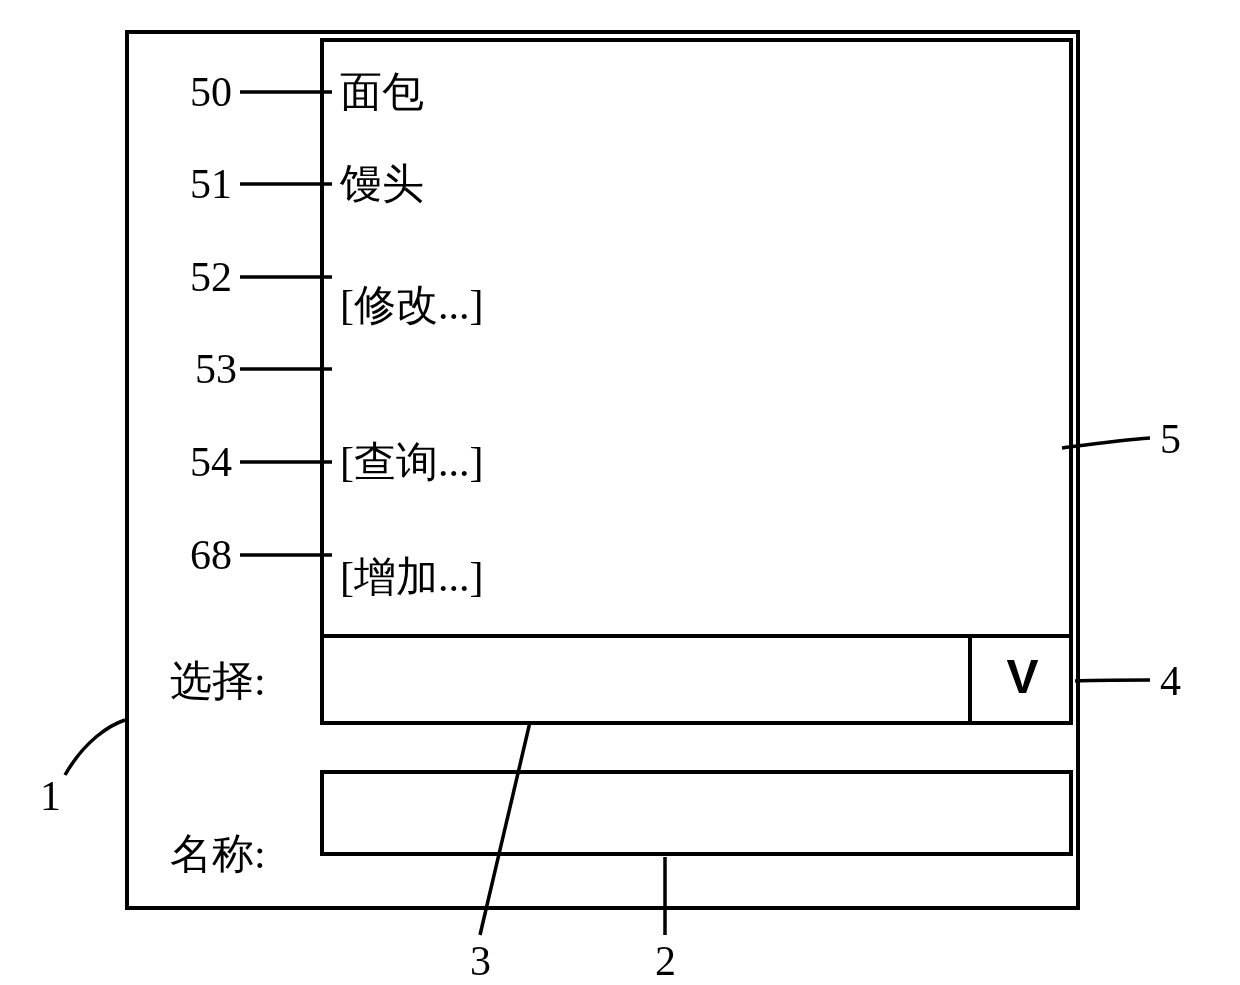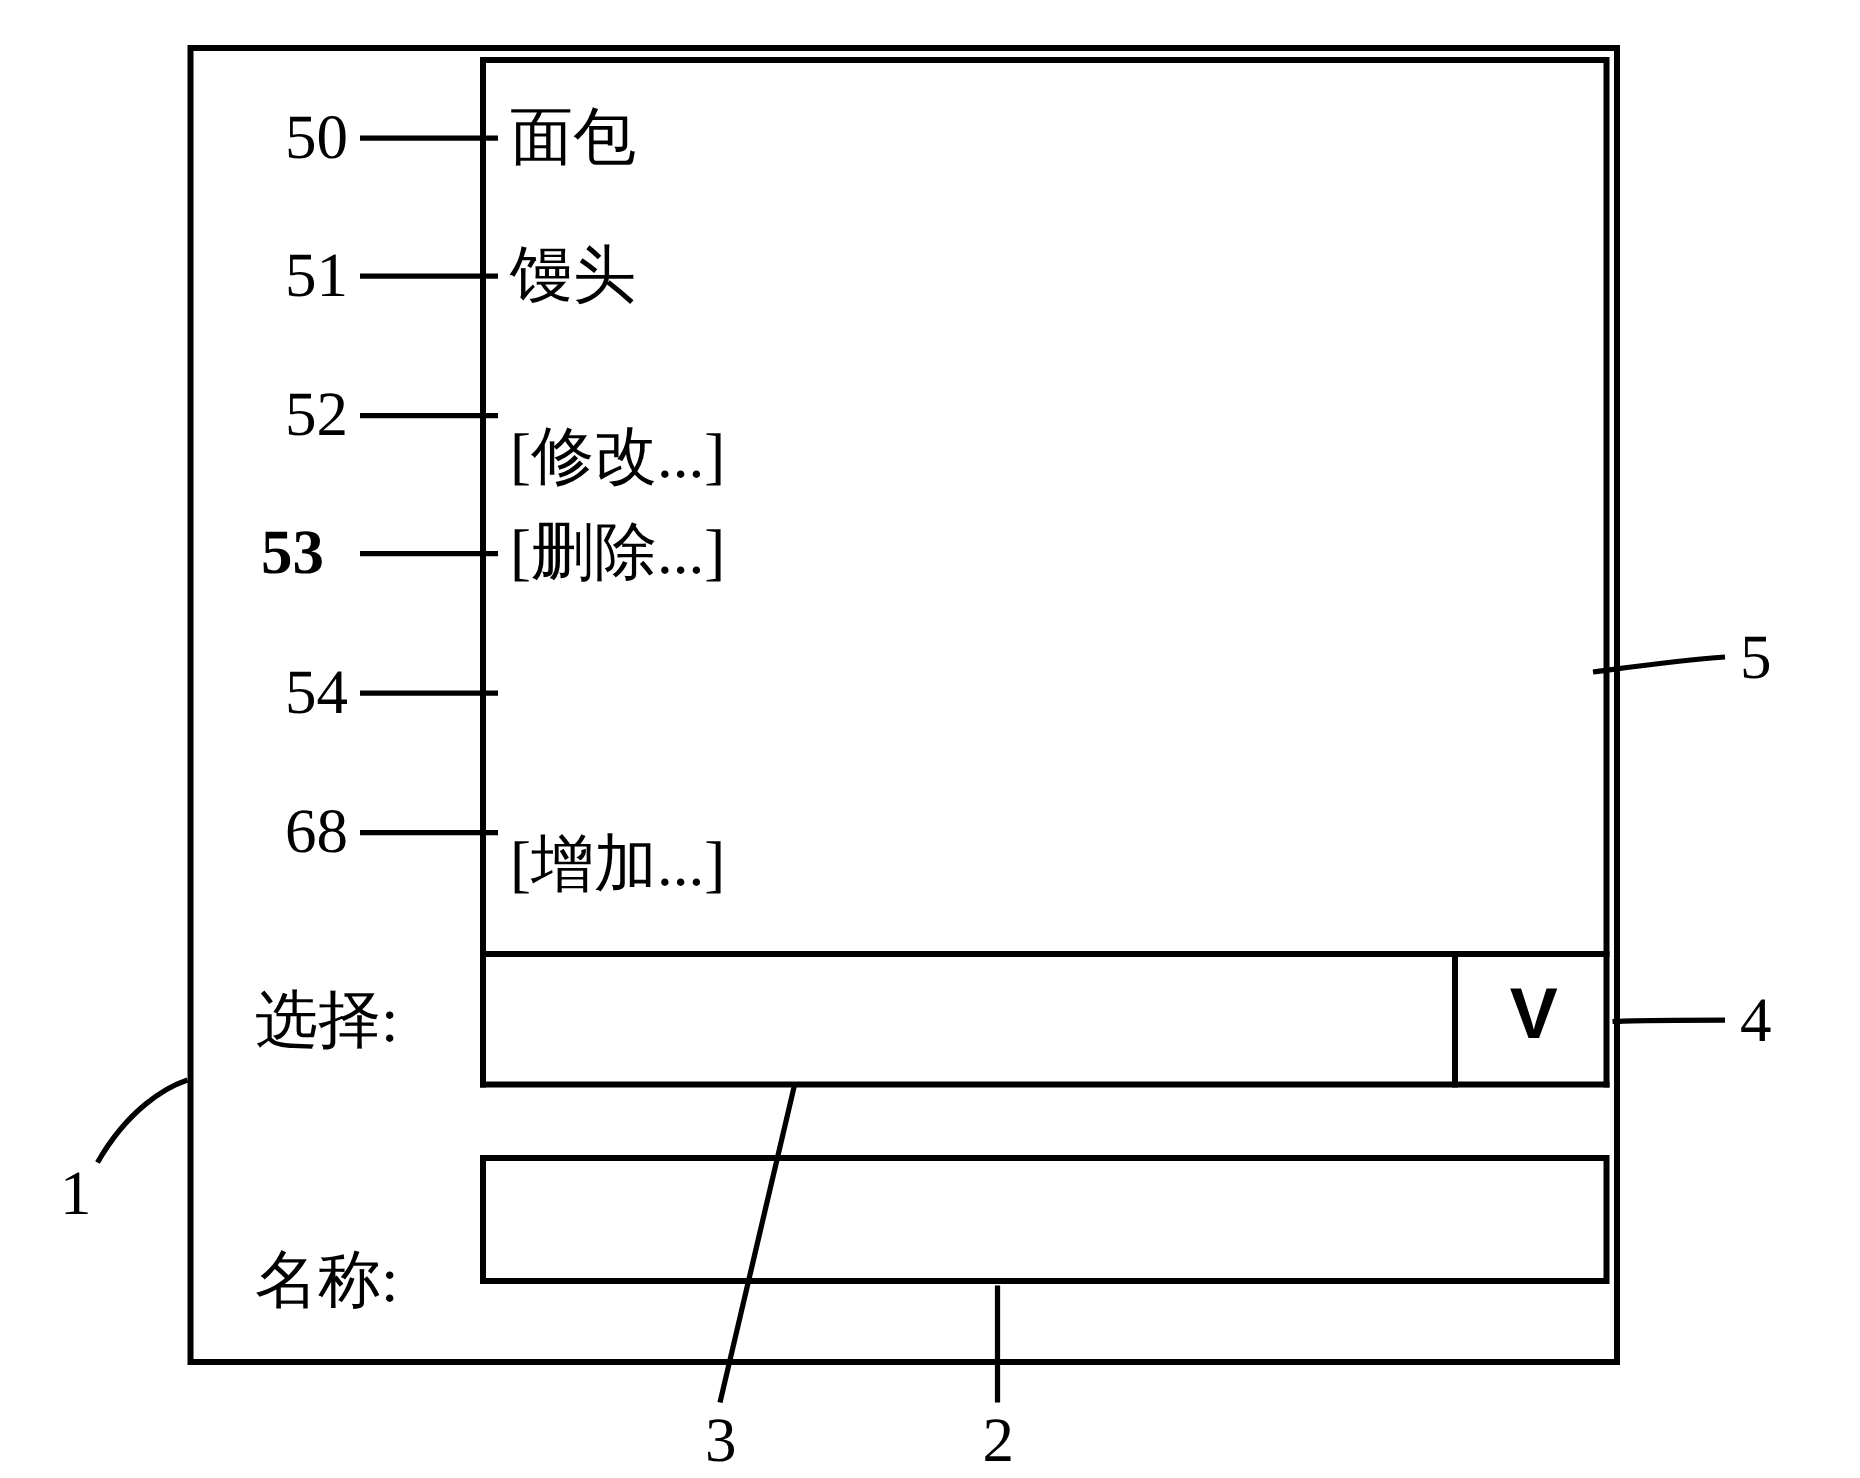--- a/index.html
+++ b/index.html
@@ -106,37 +106,37 @@
 
 <div class="canvas">
 
   <div class="outer-frame"></div>
 
   <div class="list-panel"></div>
 
   <div class="list-item" style="left:340px; top:71px;">面包</div>
   <div class="list-item" style="left:340px; top:163px;">馒头</div>
   <div class="list-item" style="left:340px; top:256px;margin-top:28px;">[修改...]</div>
-  <div class="list-item" style="left:340px; top:348px;">[删除...]</div>
+  <div class="list-item" style="left:340px; top:441px;">[查询...]</div>
   <div class="list-item" style="left:340px; top:556px;text-align:right;">[增加...]</div>
 
   <div class="select-field"></div>
   <div class="dropdown-button">
     <span>V</span>
   </div>
 
   <div class="name-field"></div>
 
   <div class="label" style="left:170px; top:660px;">选择:</div>
   <div class="label" style="left:170px; top:793px;margin-top:40px;">名称:</div>
 
   <div class="callout-label" style="left:190px; top:71px;">50</div>
   <div class="callout-label" style="left:190px; top:163px;">51</div>
   <div class="callout-label" style="left:190px; top:256px;">52</div>
-  <div class="callout-label" style="left:174px; top:348px;font-weight:bold;">53</div>
+  <div class="callout-label" style="left:195px; top:348px;">53</div>
   <div class="callout-label" style="left:190px; top:441px;">54</div>
   <div class="callout-label" style="left:190px; top:534px;">68</div>
 
   <div class="callout-label" style="left:40px;   top:775px;">1</div>
   <div class="callout-label" style="left:1160px; top:660px;">4</div>
   <div class="callout-label" style="left:1160px; top:418px;">5</div>
   <div class="callout-label" style="left:470px;  top:940px;">3</div>
   <div class="callout-label" style="left:655px;  top:940px;">2</div>
 
   <svg class="leaders">

